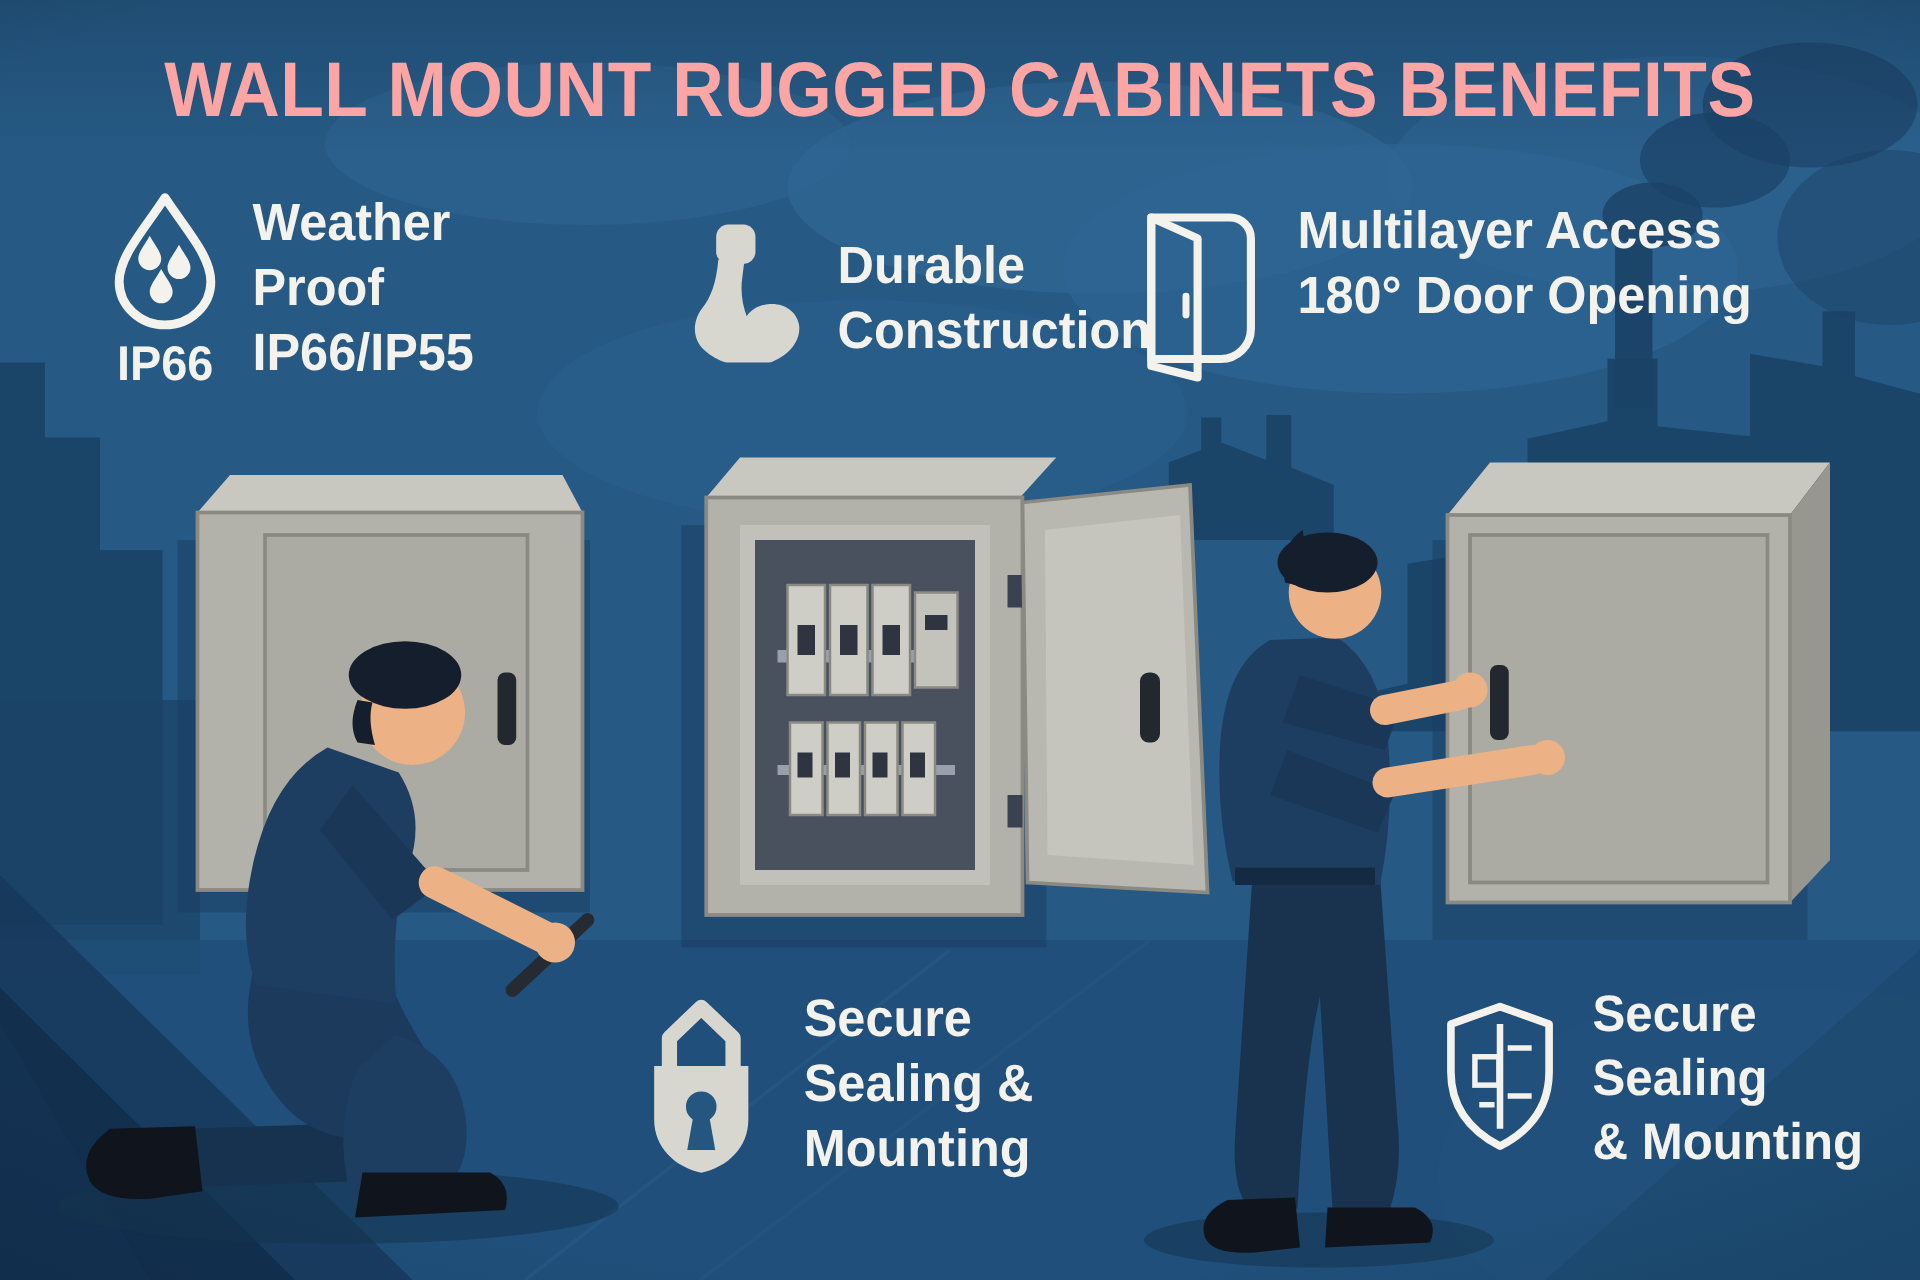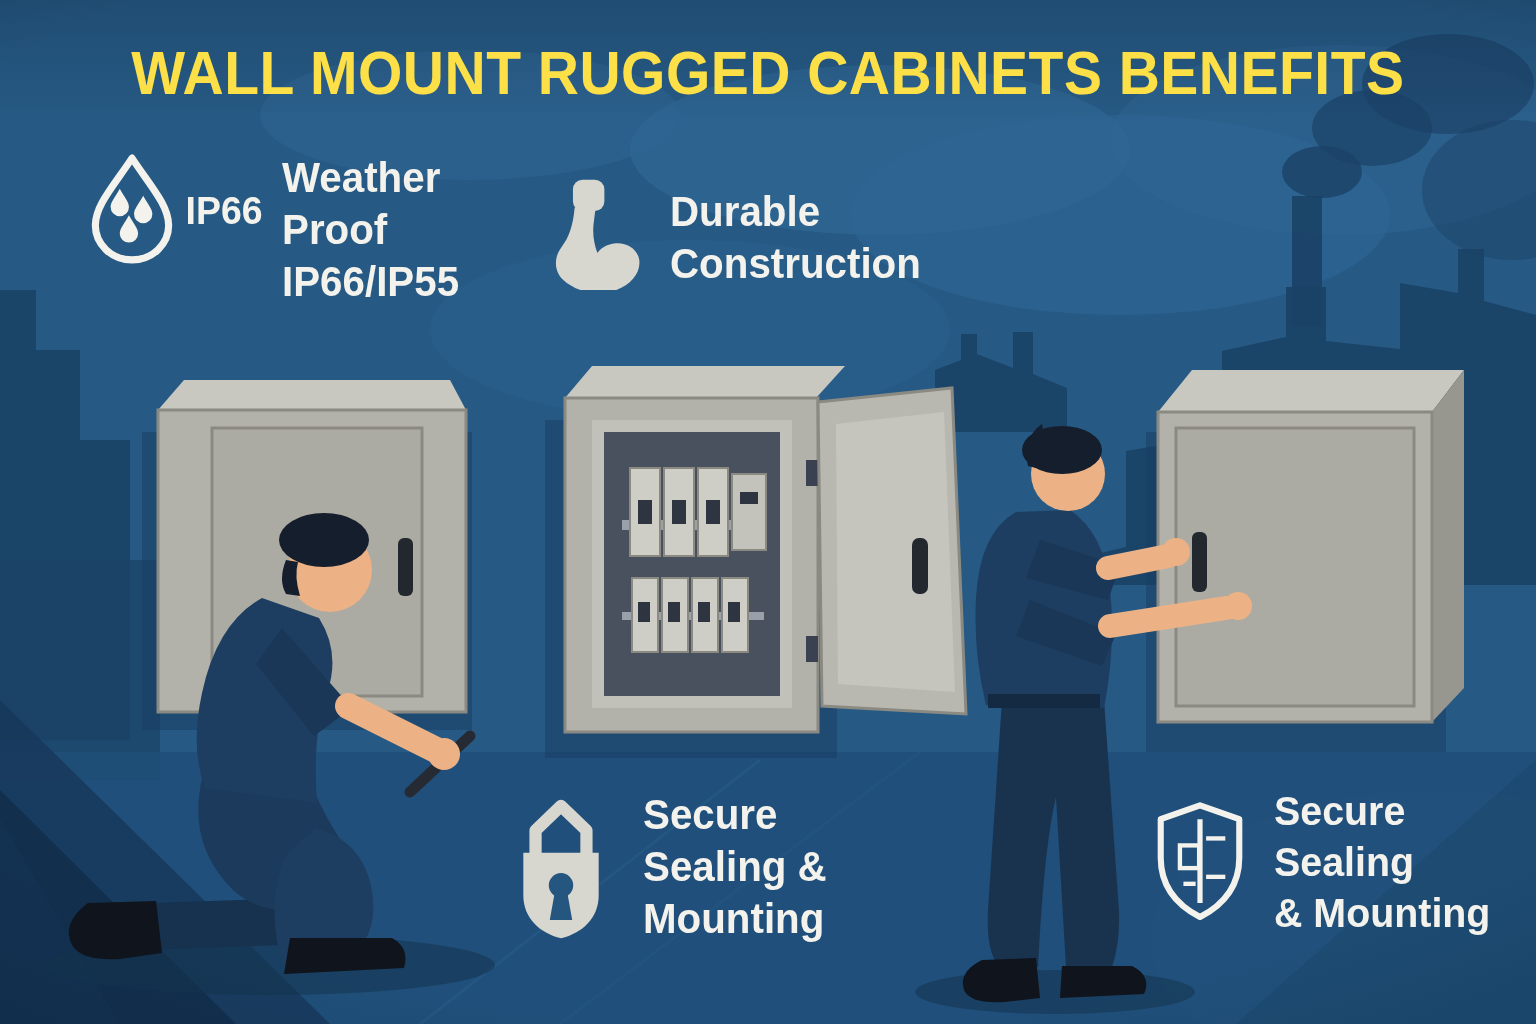--- a/index.html
+++ b/index.html
@@ -11,32 +11,32 @@
   .stage::after {
     content:""; position:absolute; inset:0; pointer-events:none;
     background:
       radial-gradient(ellipse 120% 95% at 50% 45%, rgba(0,0,0,0) 58%, rgba(8,25,48,0.40) 100%),
       linear-gradient(180deg, rgba(10,30,55,0.22) 0%, rgba(10,30,55,0) 12%);
   }
   .bg-art { position:absolute; inset:0; width:1536px; height:1024px; }
 
   .title {
     position:absolute; top:40px; left:0; right:0; margin:0;
-    text-align:center; color:#fde047;
+    text-align:center; color:#fca5a5;
     font-size:62px; font-weight:bold; line-height:1.05;
     z-index:3;
   }
   .title-inner { display:inline-block; transform:scaleX(0.92); transform-origin:center top; white-space:nowrap; letter-spacing:0.5px; }
 
   .benefit { position:absolute; display:flex; color:#f4f2ec; z-index:3; }
   .benefit .lines {
     font-weight:bold; font-size:42px; line-height:1.24;
     transform:scaleX(0.96); transform-origin:left top; white-space:nowrap;
   }
-  .icon-col { display:flex; flex-direction:row; align-items:center; }
+  .icon-col { display:flex; flex-direction:column; align-items:center; }
   .icon-rating { font-weight:bold; font-size:39px; margin-top:6px; transform:scaleX(0.96); }
 
   .benefit-weather { left:80px;  top:152px; gap:18px; align-items:flex-start; }
   .benefit-durable { left:552px; top:168px; gap:22px; align-items:flex-end; }
   .benefit-access  { left:908px; top:158px; gap:28px; align-items:flex-start; }
   .benefit-secure-center { left:505px;  top:786px; gap:26px; align-items:center; }
   .benefit-secure-right  { left:1152px; top:786px; gap:26px; align-items:center; }
   .benefit-secure-right .lines { font-size:41px; }
 
   .benefit svg { display:block; }
@@ -195,20 +195,31 @@
     <svg width="96" height="122" viewBox="0 0 110 125">
       <rect x="24" y="6" width="36" height="36" rx="11" fill="#d8d7cf"></rect>
       <path d="M26,38 c-2,22 -7,35 -15,45 c-9,12 -9,28 2,38 c15,14 39,18 59,12 c18,-6 30,-20 28,-35 c-2,-13 -15,-21 -29,-19 c-8,1 -15,5 -19,11 c-4,-11 -6,-23 -4,-36 l2,-16 z" fill="#d8d7cf"></path>
     </svg>
     <div class="lines">
       <div>Durable</div>
       <div>Construction</div>
     </div>
   </div>
 
+  <div class="benefit benefit-access">
+    <svg width="102" height="148" viewBox="0 0 110 158" style="margin-top:6px">
+      <path d="M14,10 H82 a18,18 0 0 1 18,18 V106 a26,26 0 0 1 -26,26 H14 Z" fill="none" stroke="#f4f2ec" stroke-width="7" stroke-linejoin="round"></path>
+      <path d="M14,10 L54,28 V148 L14,138 Z" fill="none" stroke="#f4f2ec" stroke-width="7" stroke-linejoin="round"></path>
+      <line x1="44" y1="78" x2="44" y2="94" stroke="#f4f2ec" stroke-width="6" stroke-linecap="round"></line>
+    </svg>
+    <div class="lines">
+      <div>Multilayer Access</div>
+      <div>180° Door Opening</div>
+    </div>
+  </div>
 
   <div class="benefit benefit-secure-center">
     <svg width="112" height="162" viewBox="0 0 110 152">
       <path d="M30,64 V40 L55,16 L80,40 V64" fill="none" stroke="#d8d7cf" stroke-width="12" stroke-linejoin="round"></path>
       <path d="M18,62 H92 V104 C92,126 76,141 55,146 C34,141 18,126 18,104 Z" fill="#d8d7cf"></path>
       <circle cx="55" cy="94" r="12" fill="#24567f"></circle>
       <path d="M49,100 h12 l5,28 h-22 z" fill="#24567f"></path>
     </svg>
     <div class="lines">
       <div>Secure</div>

